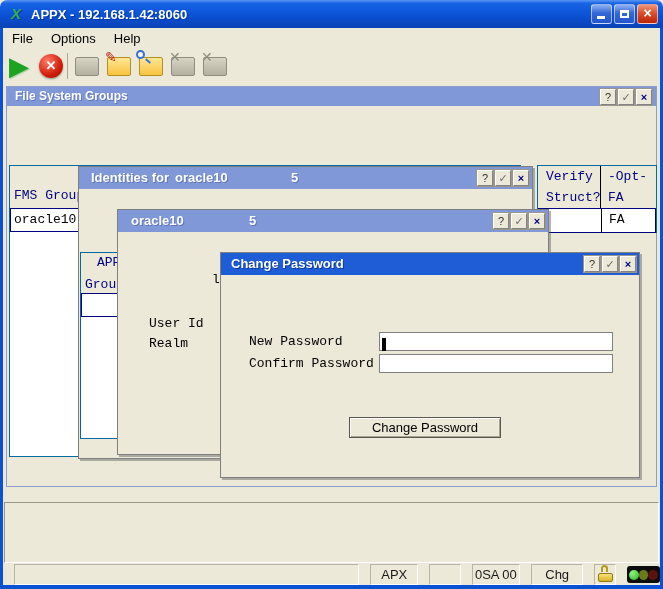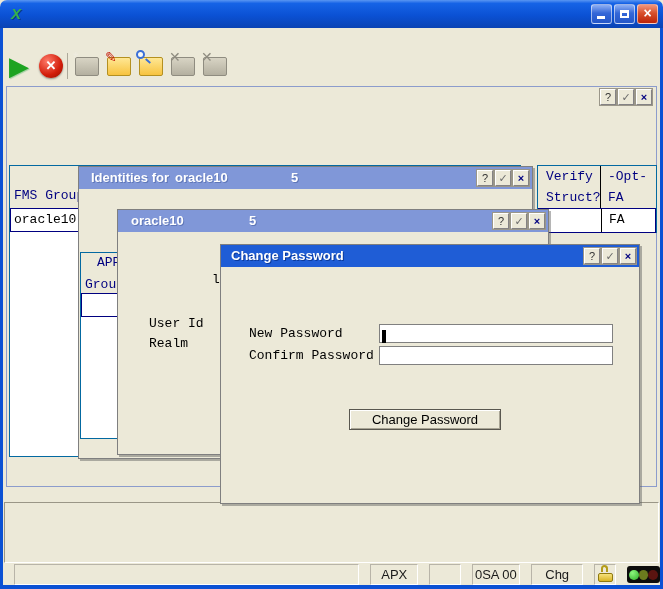--- a/index.html
+++ b/index.html
@@ -103,31 +103,37 @@
   #light-mid{background:#6b7a1e;}
   #light-red{background:#5a1410;}
 </style>
 </head>
 <body>
 
 <div id="stage">
 
   <div id="titlebar">
     <div id="app-icon">X</div>
+    <div id="title-text">APPX - 192.168.1.42:8060</div>
     <div id="win-controls">
       <div class="winctl">
           <span class="mini-bar"></span>
         </div>
       <div class="winctl">
           <span class="max-box"></span>
         </div>
       <div class="winctl" id="btn-close-main">×</div>
     </div>
   </div>
 
+  <div id="menubar">
+    <div class="menu-item">File</div>
+    <div class="menu-item">Options</div>
+    <div class="menu-item">Help</div>
+  </div>
 
   <div id="toolbar">
     <div class="tool" id="tool-play">
         <span>▶</span>
       </div>
     <div class="tool" style="left:34px;">
         <div id="tool-cancel-ic">✕</div>
       </div>
     <div class="tool-sep"></div>
     <div class="tool" style="left:70px;">
@@ -151,20 +157,23 @@
         </div>
     </div>
     <div class="tool" style="left:198px;">
       <div class="note gray">
           <span class="glyph" style="color:#8f8c80;">✕</span>
         </div>
     </div>
   </div>
 
   <div id="fsg-window">
+    <div class="panel-titlebar">
+      <span>File System Groups</span>
+    </div>
     <div class="winbtns" style="top:2px;right:4px;">
       <div class="winbtn">?</div>
       <div class="winbtn ok">✓</div>
       <div class="winbtn close">×</div>
     </div>
 
     <div class="grid" style="left:2px;top:78px;width:512px;height:292px;">
       <div class="head" style="height:42px;"></div>
       <div class="mono navy" style="position:absolute;left:4px;top:22px;white-space:nowrap;">FMS Group</div>
       <div class="cell mono" style="left:0px;top:42px;width:69px;height:24px;">oracle10</div>
@@ -212,21 +221,21 @@
     <div class="winbtns">
       <div class="winbtn">?</div>
       <div class="winbtn ok">✓</div>
       <div class="winbtn close">×</div>
     </div>
     <div class="label mono" style="left:31px;top:62px;margin-top:44px;">User Id</div>
     <div class="label mono" style="left:94px;top:62px;">lar</div>
     <div class="label mono" style="left:31px;top:126px;">Realm</div>
   </div>
 
-  <div class="appwin" id="dlg-chgpwd" style="left:220px;top:244px;width:420px;height:260px;z-index:30;text-decoration:underline;">
+  <div class="appwin" id="dlg-chgpwd" style="left:220px;top:252px;width:420px;height:226px;z-index:30;text-decoration:underline;">
     <div class="bar">
       <span class="bar-text" style="left:10px;">Change Password</span>
     </div>
     <div class="winbtns">
       <div class="winbtn">?</div>
       <div class="winbtn ok">✓</div>
       <div class="winbtn close">×</div>
     </div>
     <div class="label mono" style="left:28px;top:81px;">New Password</div>
     <div class="text-input" style="left:158px;top:79px;width:234px;">

